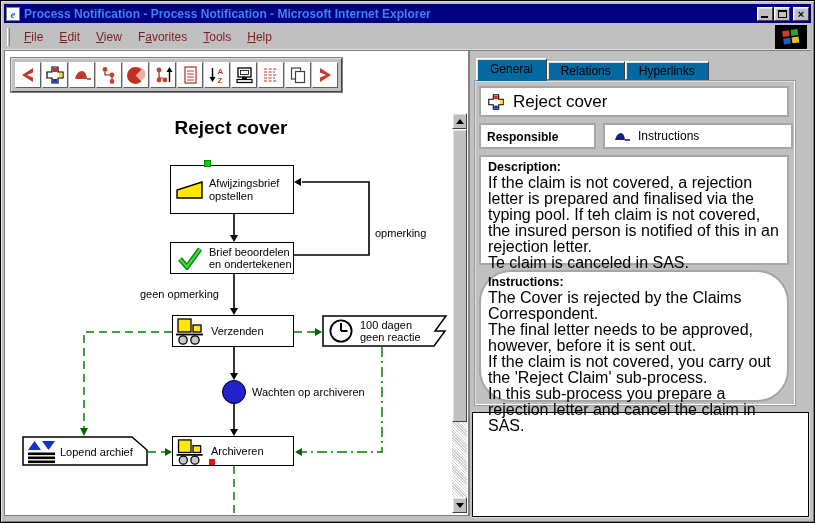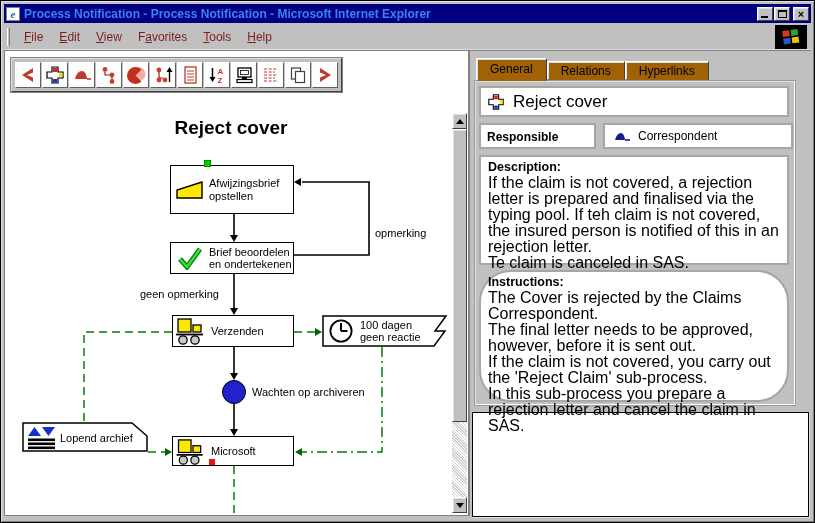--- a/index.html
+++ b/index.html
@@ -84,21 +84,21 @@
     border-right:4px solid transparent; border-bottom:5px solid #000; }
   .tri-down { width:0; height:0; border-left:4px solid transparent;
     border-right:4px solid transparent; border-top:5px solid #000; }
   .sb-thumb { position:absolute; left:0; top:16px; width:15px; height:293px;
     background:#c0c0c0; border:1px solid; border-color:#fff #404040 #404040 #fff;
     box-shadow:inset 1px 1px 0 #dfdfdf; }
 
   
   .tabs { position:absolute; left:6px; top:7px; height:22px; display:flex;
     align-items:flex-end; z-index:3; }
-  .tab { font-size:12px; padding:0 13px; background:#a16207; text-align:right;
+  .tab { font-size:12px; padding:0 13px; background:#0369a1; text-align:right;
     border:1px solid; border-color:#fff #404040 transparent #fff;
     box-shadow:inset 1px 1px 0 #dfdfdf; height:19px; line-height:19px; }
   .tab.active { height:23px; line-height:21px; margin-bottom:-1px; z-index:4; position:relative; }
   .tab-panel { position:absolute; left:4px; top:29px; width:322px; height:326px;
     background:#c0c0c0; border:1px solid #9a9a9a;
     box-shadow:inset -1px -1px 0 #fff, inset 1px 1px 0 #dfdfdf; z-index:2; }
   .fieldbox { position:absolute; background:#fff; border:2px solid #a6a6a6; color:#000; }
   .hdr-box { left:4px; top:5px; width:310px; height:31px; display:flex;
     align-items:center; padding-left:6px; gap:8px; }
   .hdr-title { font-size:17px; }
@@ -324,21 +324,21 @@
                 <line x1="13" y1="13" x2="13" y2="5" stroke="#000" stroke-width="2"></line>
                 <line x1="13" y1="13" x2="19.5" y2="13" stroke="#000" stroke-width="2"></line>
               </svg>
           </span>
           <span class="nlabel" style="width:72px">100 dagen geen reactie</span>
         </div>
 
         <div class="wait-circle"></div>
         <div class="edge-label" style="left:247px;top:335px">Wachten op archiveren</div>
 
-        <div class="node shaped" style="left:17px;top:371px;width:126px;height:32px">
+        <div class="node shaped" style="left:17px;top:385px;width:126px;height:32px">
           <svg class="shape" width="126" height="30" viewBox="0 0 126 30">
               <polygon points="1,1 110,1 125,14 125,29 1,29" fill="#fff" stroke="#000" stroke-width="1.5"></polygon>
             </svg>
           <span class="nicon">
             <svg width="30" height="26" viewBox="0 0 30 26">
                 <polygon points="2,11 8.5,2 15,11" fill="#1133cc"></polygon>
                 <polygon points="16,2 29,2 22.5,11" fill="#1133cc"></polygon>
                 <rect x="2" y="13.5" width="27" height="2.6" fill="#000"></rect>
                 <rect x="2" y="17.5" width="27" height="2.6" fill="#000"></rect>
                 <rect x="2" y="21.5" width="27" height="2.6" fill="#000"></rect>
@@ -351,21 +351,21 @@
           <span class="red-flag"></span>
           <span class="nicon">
             <svg width="32" height="27" viewBox="0 0 32 28">
                 <rect x="2" y="2" width="13" height="13" fill="#ffe800" stroke="#000" stroke-width="1.3"></rect>
                 <rect x="17" y="8" width="8" height="7" fill="#ffe800" stroke="#000" stroke-width="1.3"></rect>
                 <line x1="0" y1="17.5" x2="27" y2="17.5" stroke="#000" stroke-width="1.8"></line>
                 <circle cx="7" cy="23" r="4.2" fill="#c8c8c8" stroke="#000" stroke-width="1.3"></circle>
                 <circle cx="19" cy="23" r="4.2" fill="#c8c8c8" stroke="#000" stroke-width="1.3"></circle>
               </svg>
           </span>
-          <span class="nlabel">Microsoft</span>
+          <span class="nlabel">Archiveren</span>
         </div>
 
         <div class="edge-label" style="left:370px;top:176px">opmerking</div>
         <div class="edge-label" style="left:135px;top:237px">geen opmerking</div>
       </div>
 
       <div class="vscroll">
         <div class="sb-btn sb-up">
             <span class="tri-up"></span>
           </div>
@@ -396,21 +396,21 @@
           <span class="hdr-title">Reject cover</span>
         </div>
 
         <div class="fieldbox resp-box">Responsible</div>
 
         <div class="fieldbox corr-box">
           <svg width="18" height="12" viewBox="0 0 18 12">
               <path d="M2,10 Q4,3 8,3 Q11,3 12,10 Z" fill="#1a1a8c"></path>
               <line x1="12" y1="10" x2="17" y2="10" stroke="#1a1a8c" stroke-width="1.6"></line>
             </svg>
-          <span>Correspondent</span>
+          <span>Instructions</span>
         </div>
 
         <div class="fieldbox desc-box">
           <div class="box-heading">Description:</div>
           <div class="box-body">If the claim is not covered, a rejection letter is prepared and finalised via the typing pool. If teh claim is not covered, the insured person is notified of this in an rejection letter.
 Te claim is canceled in SAS.</div>
         </div>
 
         <div class="fieldbox instr-box">
           <div class="box-heading">Instructions:</div>

